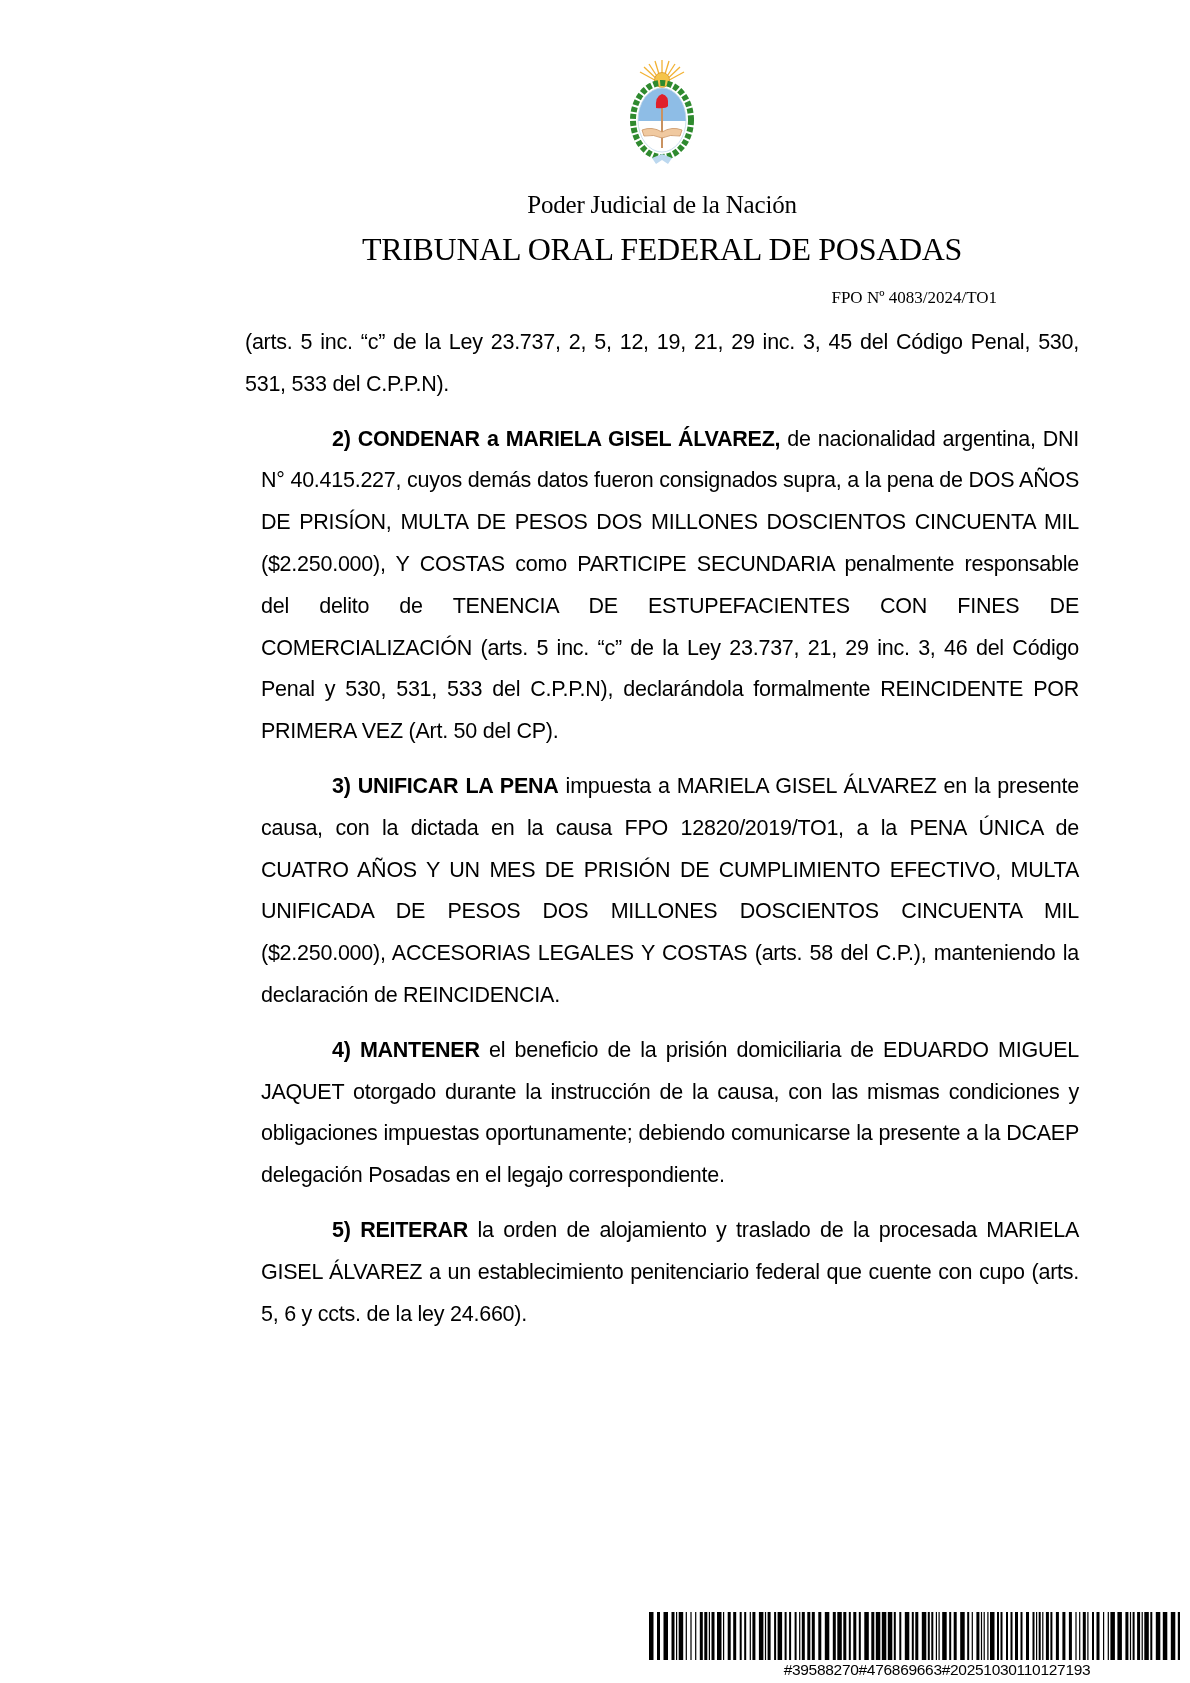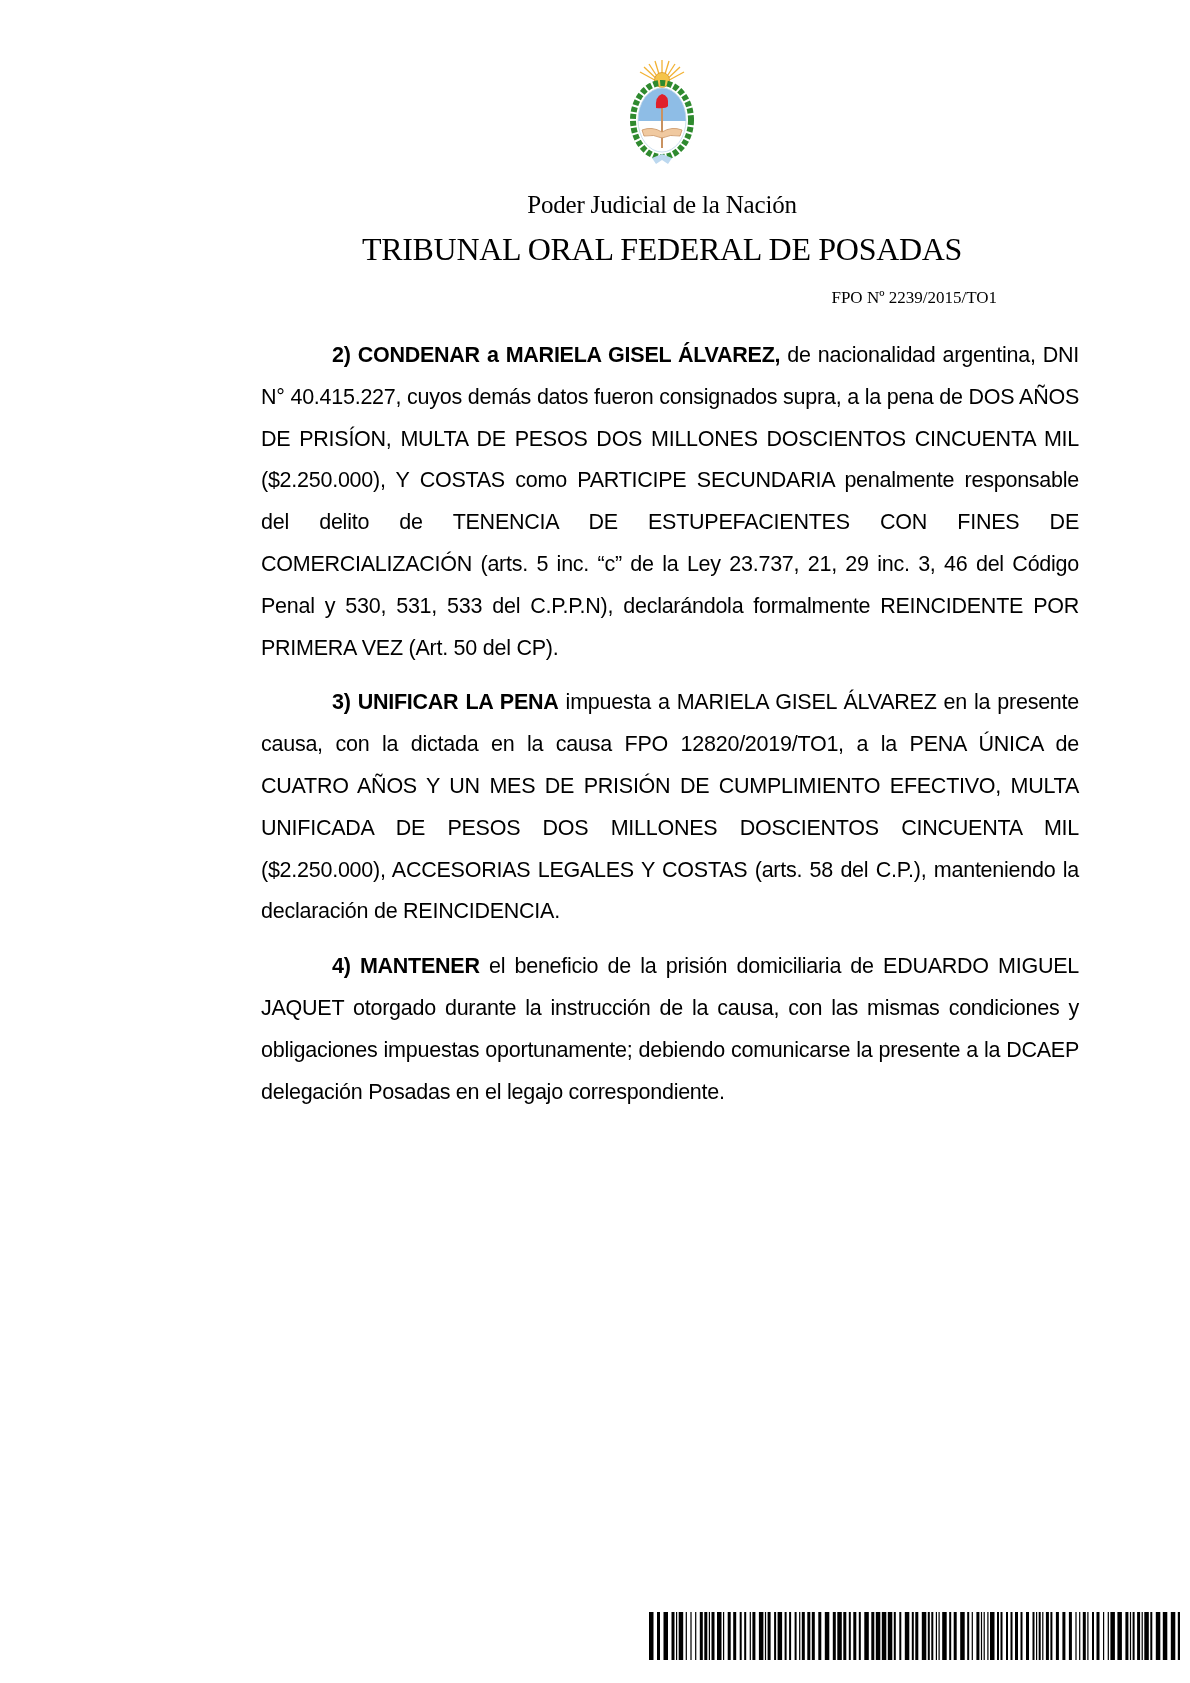--- a/index.html
+++ b/index.html
@@ -62,30 +62,32 @@
 
     <path d="M34 50 Q33 38 40 36 Q47 37 46 48 Q44 51 34 50 Z" fill="#e0202a"></path>
 
     <path d="M20 72 Q30 68 40 74 Q50 68 60 72 L58 78 Q48 76 40 80 Q32 76 22 78 Z" fill="#f0c9a0" stroke="#c99260" stroke-width="0.8"></path>
 
     <path d="M30 100 L40 96 L50 100 L46 106 L40 102 L34 106 Z" fill="#bcd8ef"></path>
   </svg>
 
   <div class="hdr-sub">Poder Judicial de la Nación</div>
   <div class="hdr-main">TRIBUNAL ORAL FEDERAL DE POSADAS</div>
-  <div class="case-no">FPO Nº 2239/2015/TO1</div>
+  <div class="case-no">FPO Nº 4083/2024/TO1</div>
 
   <div class="body-text">
+    <p>(arts. 5 inc. “c” de la Ley 23.737, 2, 5, 12, 19, 21, 29 inc. 3, 45 del Código Penal, 530, 531, 533 del C.P.P.N).</p>
 
     <p class="para gap"><b>2)</b> <b>CONDENAR a MARIELA GISEL ÁLVAREZ,</b><span> de nacionalidad argentina, DNI N° 40.415.227, cuyos demás datos fueron consignados supra, a la pena de DOS AÑOS DE PRISÍON, MULTA DE PESOS DOS MILLONES DOSCIENTOS CINCUENTA MIL ($2.250.000), Y COSTAS como PARTICIPE SECUNDARIA penalmente responsable del delito de TENENCIA DE ESTUPEFACIENTES CON FINES DE COMERCIALIZACIÓN (arts. 5 inc. “c” de la Ley 23.737, 21, 29 inc. 3, 46 del Código Penal y 530, 531, 533 del C.P.P.N), declarándola formalmente REINCIDENTE POR PRIMERA VEZ (Art. 50 del CP).</span></p>
 
     <p class="para gap"><b>3)</b> <b>UNIFICAR LA PENA</b><span> impuesta a MARIELA GISEL ÁLVAREZ en la presente causa, con la dictada en la causa FPO 12820/2019/TO1, a la PENA ÚNICA de CUATRO AÑOS Y UN MES DE PRISIÓN DE CUMPLIMIENTO EFECTIVO, MULTA UNIFICADA DE PESOS DOS MILLONES DOSCIENTOS CINCUENTA MIL ($2.250.000), ACCESORIAS LEGALES Y COSTAS (arts. 58 del C.P.), manteniendo la declaración de REINCIDENCIA.</span></p>
 
     <p class="para gap"><b>4)</b> <b>MANTENER</b><span> el beneficio de la prisión domiciliaria de EDUARDO MIGUEL JAQUET otorgado durante la instrucción de la causa, con las mismas condiciones y obligaciones impuestas oportunamente; debiendo comunicarse la presente a la DCAEP delegación Posadas en el legajo correspondiente.</span></p>
 
+    <p class="para gap"><b>5)</b> <b>REITERAR</b><span> la orden de alojamiento y traslado de la procesada MARIELA GISEL ÁLVAREZ a un establecimiento penitenciario federal que cuente con cupo (arts. 5, 6 y ccts. de la ley 24.660).</span></p>
   </div>
 
   <svg class="barcode" viewBox="0 0 531 48" preserveAspectRatio="none">
     <g fill="#000" id="bars">
         <rect x="0" y="0" width="4.5" height="48"></rect>
         <rect x="8" y="0" width="3" height="48"></rect>
         <rect x="14.5" y="0" width="4.5" height="48"></rect>
         <rect x="22.5" y="0" width="3" height="48"></rect>
         <rect x="27" y="0" width="1.2" height="48"></rect>
         <rect x="29.7" y="0" width="4.5" height="48"></rect>
@@ -182,14 +184,15 @@
         <rect x="488.09999999999985" y="0" width="3" height="48"></rect>
         <rect x="492.59999999999985" y="0" width="1.2" height="48"></rect>
         <rect x="495.29999999999984" y="0" width="4.5" height="48"></rect>
         <rect x="501.29999999999984" y="0" width="2" height="48"></rect>
         <rect x="506.79999999999984" y="0" width="4.5" height="48"></rect>
         <rect x="513.7999999999998" y="0" width="4.5" height="48"></rect>
         <rect x="521.7999999999998" y="0" width="4.5" height="48"></rect>
         <rect x="528.7999999999998" y="0" width="2.200000000000159" height="48"></rect>
       </g>
   </svg>
+  <div class="barcode-text">#39588270#476869663#20251030110127193</div>
 
 </div>
 
 </body></html>

